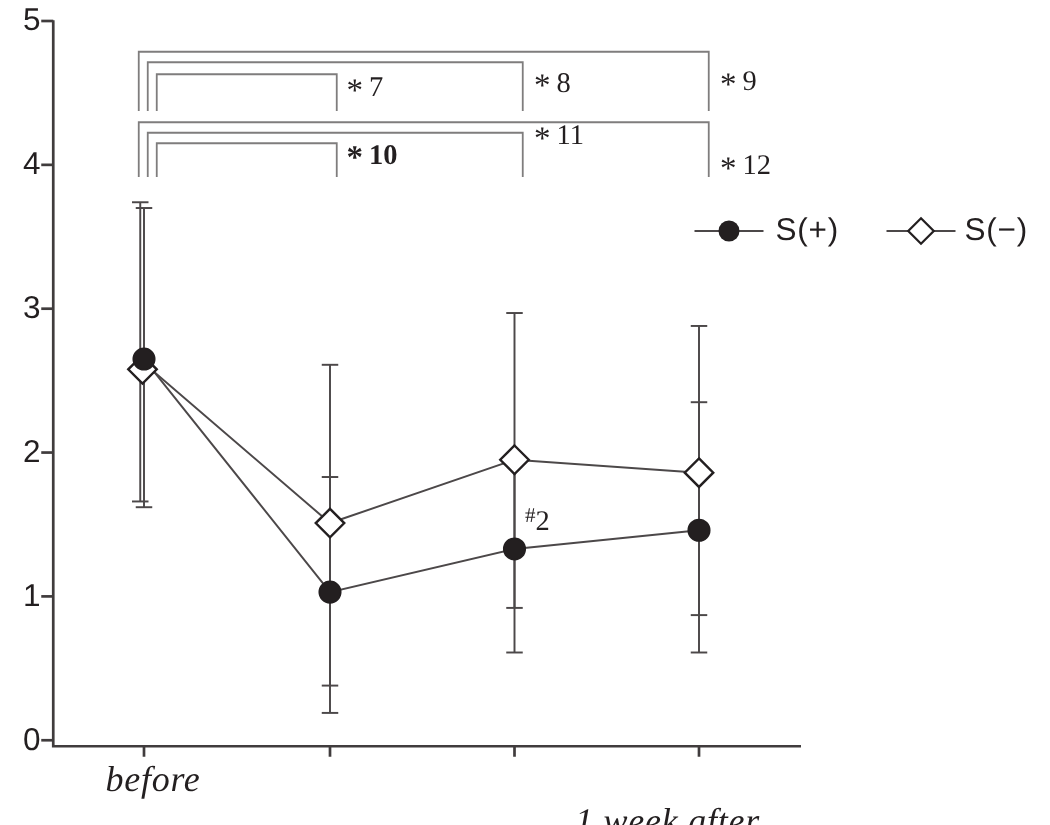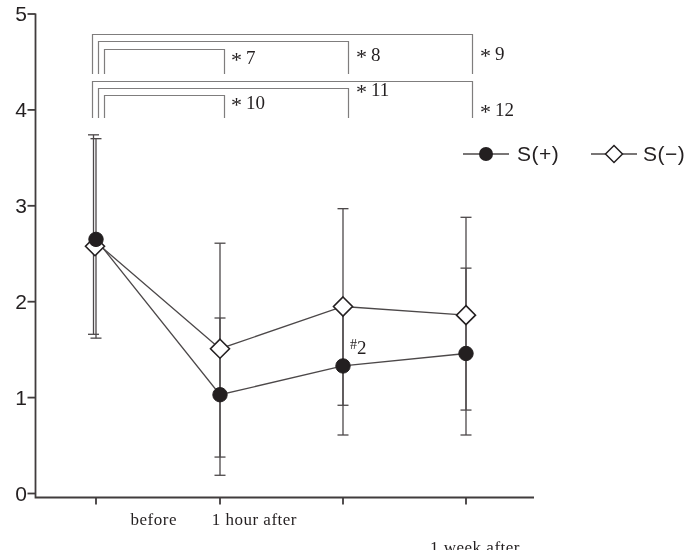--- a/index.html
+++ b/index.html
@@ -3,22 +3,22 @@
 <meta charset="utf-8">
 <style>
   html,body{margin:0;padding:0;}
   body{width:700px;height:550px;background:#ffffff;overflow:hidden;
        font-family:"Liberation Sans",sans-serif;color:#231f20;}
   .stage{position:relative;width:700px;height:550px;background:#fff;}
   .stage svg{position:absolute;left:0;top:0;}
   .lab{position:absolute;white-space:nowrap;color:#231f20;}
   .ylab{width:26px;text-align:right;font-size:21px;line-height:24px;
         font-family:"Liberation Sans",sans-serif;}
-  .xlab{width:150px;text-align:right;font-size:17px;line-height:22px;
-        font-family:"Liberation Serif",serif;letter-spacing:0.5px;}
+  .xlab{width:150px;text-align:center;font-size:24px;line-height:22px;
+        font-family:"Liberation Serif",serif;letter-spacing:0.5px;font-style:italic;}
   .blab{font-size:19px;line-height:24px;font-family:"Liberation Serif",serif;}
   .blab .star{font-size:22px;position:relative;top:3px;margin-right:4px;}
   .leglab{font-size:21px;line-height:24px;font-family:"Liberation Sans",sans-serif;
           letter-spacing:0.5px;}
   .annot{font-family:"Liberation Serif",serif;line-height:20px;}
   .annot .hash{font-size:14px;position:relative;top:-5px;}
   .annot .num{font-size:19px;}
 </style>
 </head>
 <body>
@@ -84,33 +84,32 @@
     </svg>
 
   <div class="lab ylab" style="left:1px;top:2px;">5</div>
   <div class="lab ylab" style="left:1px;top:98px;">4</div>
   <div class="lab ylab" style="left:1px;top:194px;">3</div>
   <div class="lab ylab" style="left:1px;top:290px;">2</div>
   <div class="lab ylab" style="left:1px;top:386px;">1</div>
   <div class="lab ylab" style="left:1px;top:482px;">0</div>
 
   <div class="lab xlab" style="left:27px;top:509px;">before</div>
-  <div class="lab xlab" style="left:147px;top:509px;">1 hour after</div>
   <div class="lab xlab" style="left:370px;top:509px;margin-top:28px;">1 week after</div>
 
   <div class="lab blab" style="left:231px;top:45px;">
     <span class="star">*</span><span>7</span>
   </div>
   <div class="lab blab" style="left:356px;top:42px;">
     <span class="star">*</span><span>8</span>
   </div>
   <div class="lab blab" style="left:480px;top:41px;">
     <span class="star">*</span><span>9</span>
   </div>
-  <div class="lab blab" style="left:231px;top:90px;">
+  <div class="lab blab" style="left:231px;top:90px;font-weight:bold;">
     <span class="star">*</span><span>10</span>
   </div>
   <div class="lab blab" style="left:356px;top:77px;">
     <span class="star">*</span><span>11</span>
   </div>
   <div class="lab blab" style="left:480px;top:97px;">
     <span class="star">*</span><span>12</span>
   </div>
 
   <div class="lab leglab" style="left:517px;top:142px;">S(+)</div>

